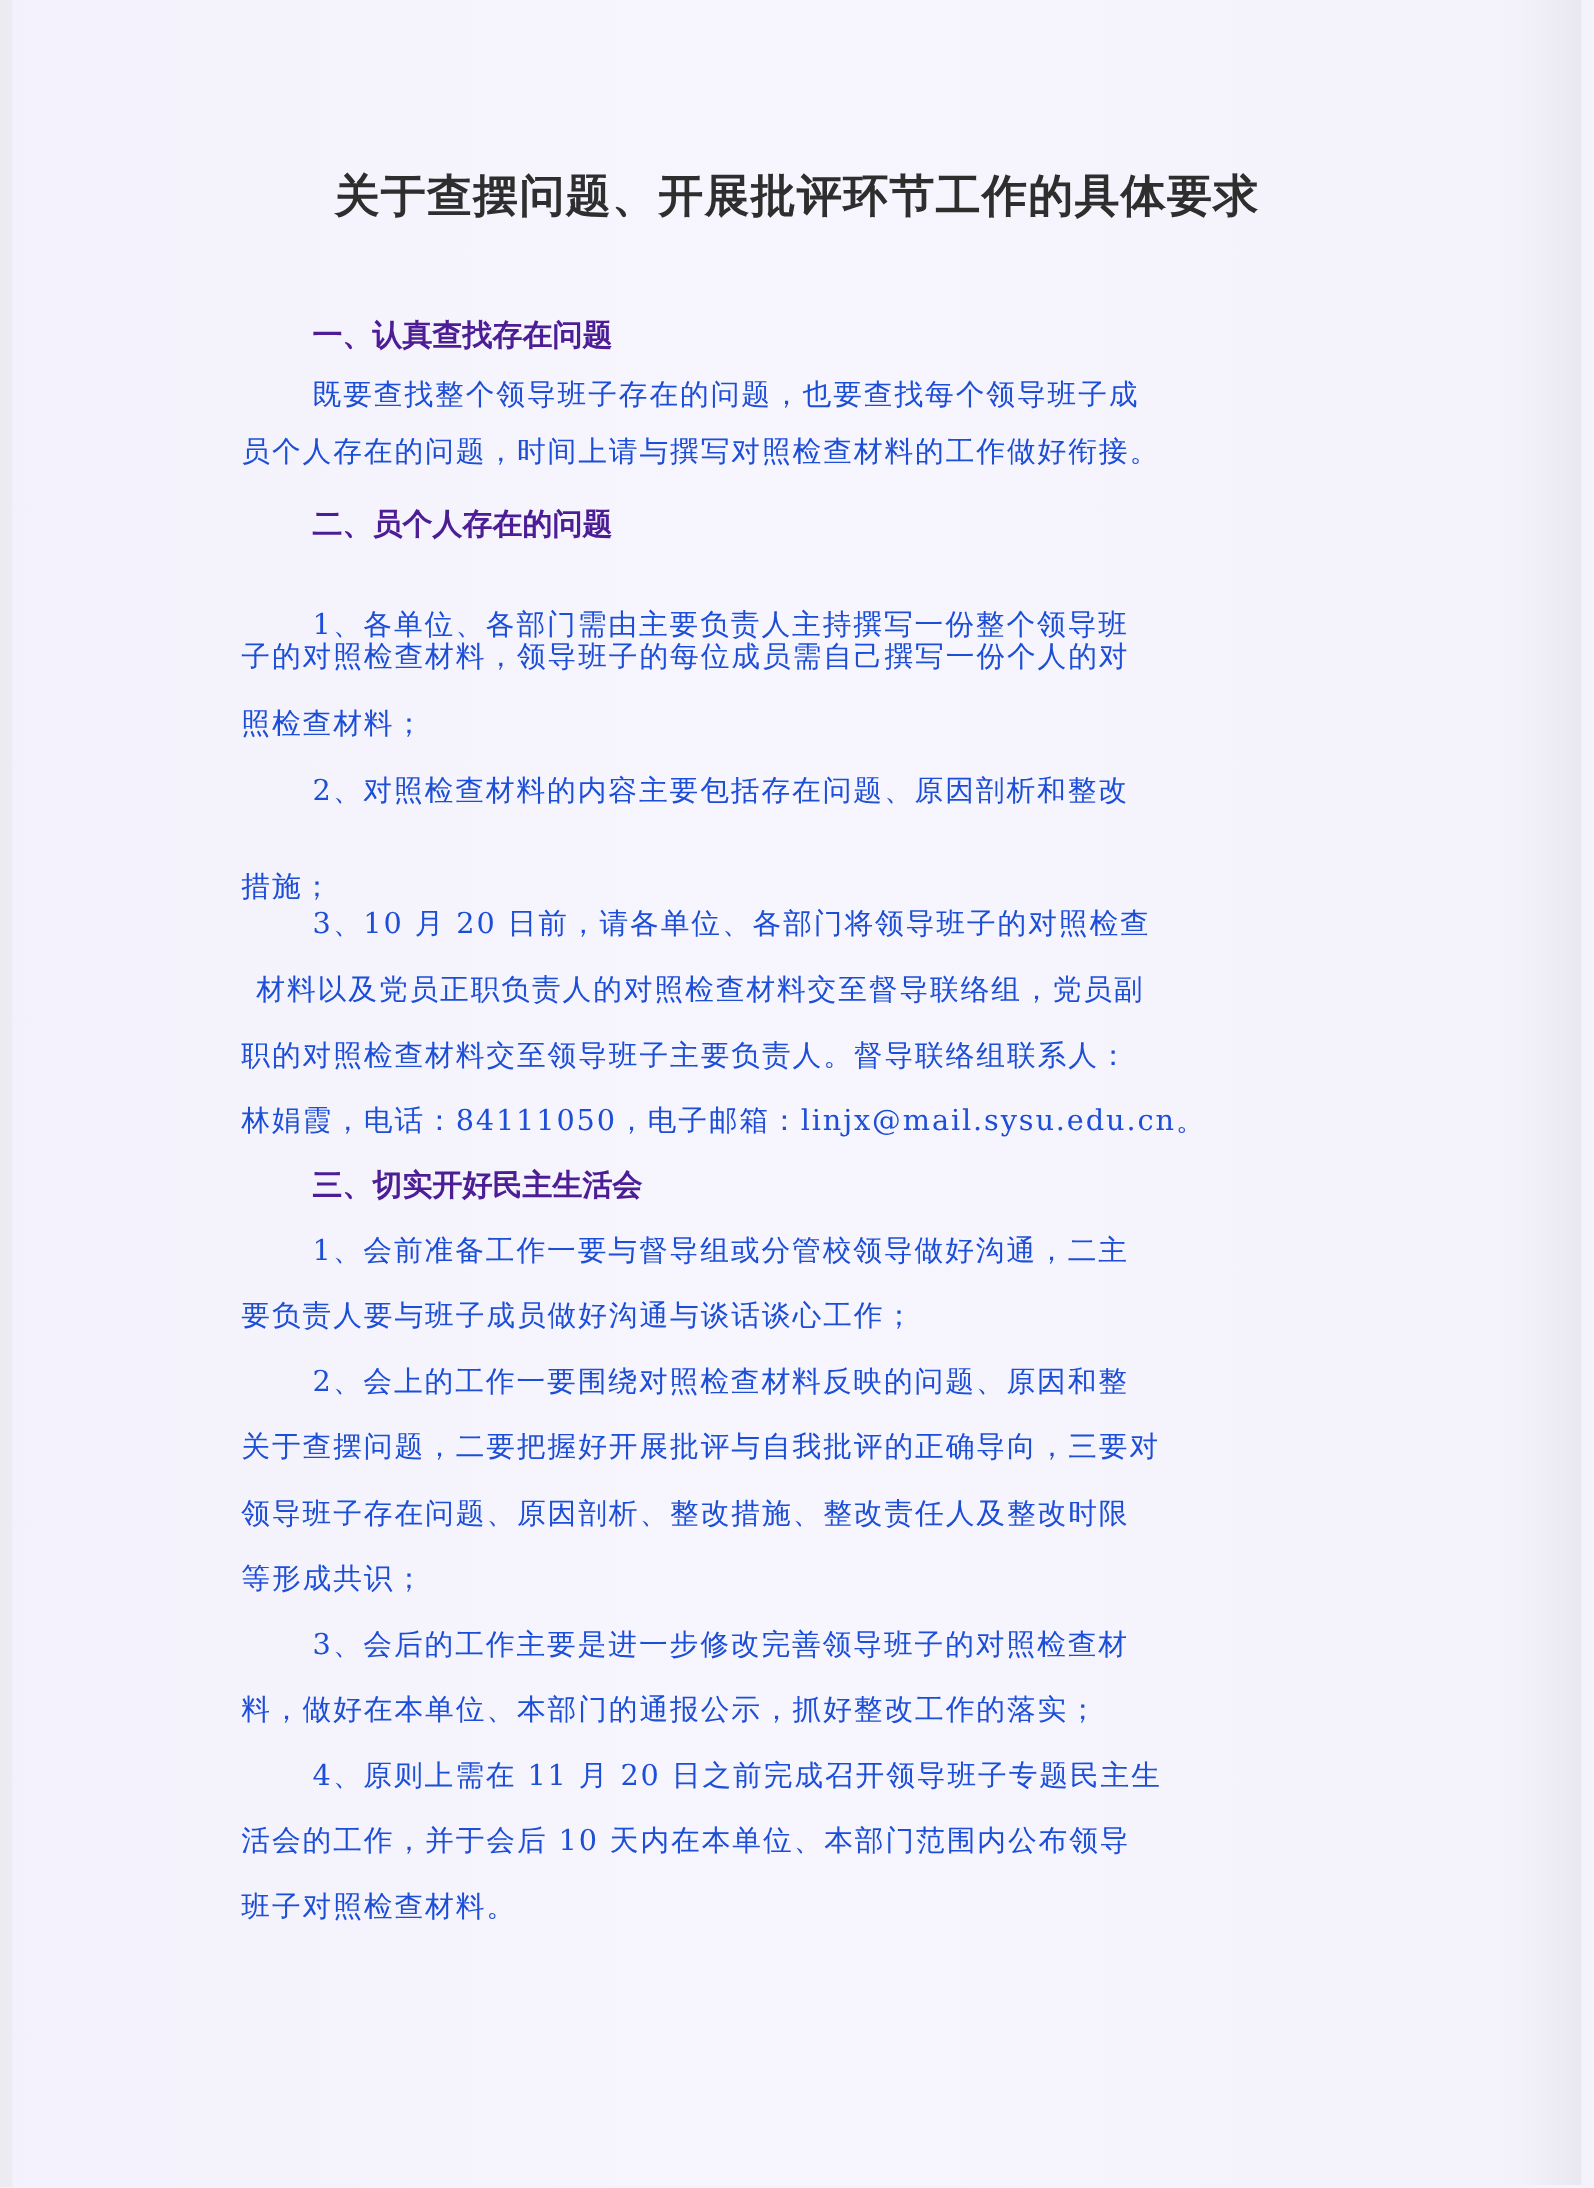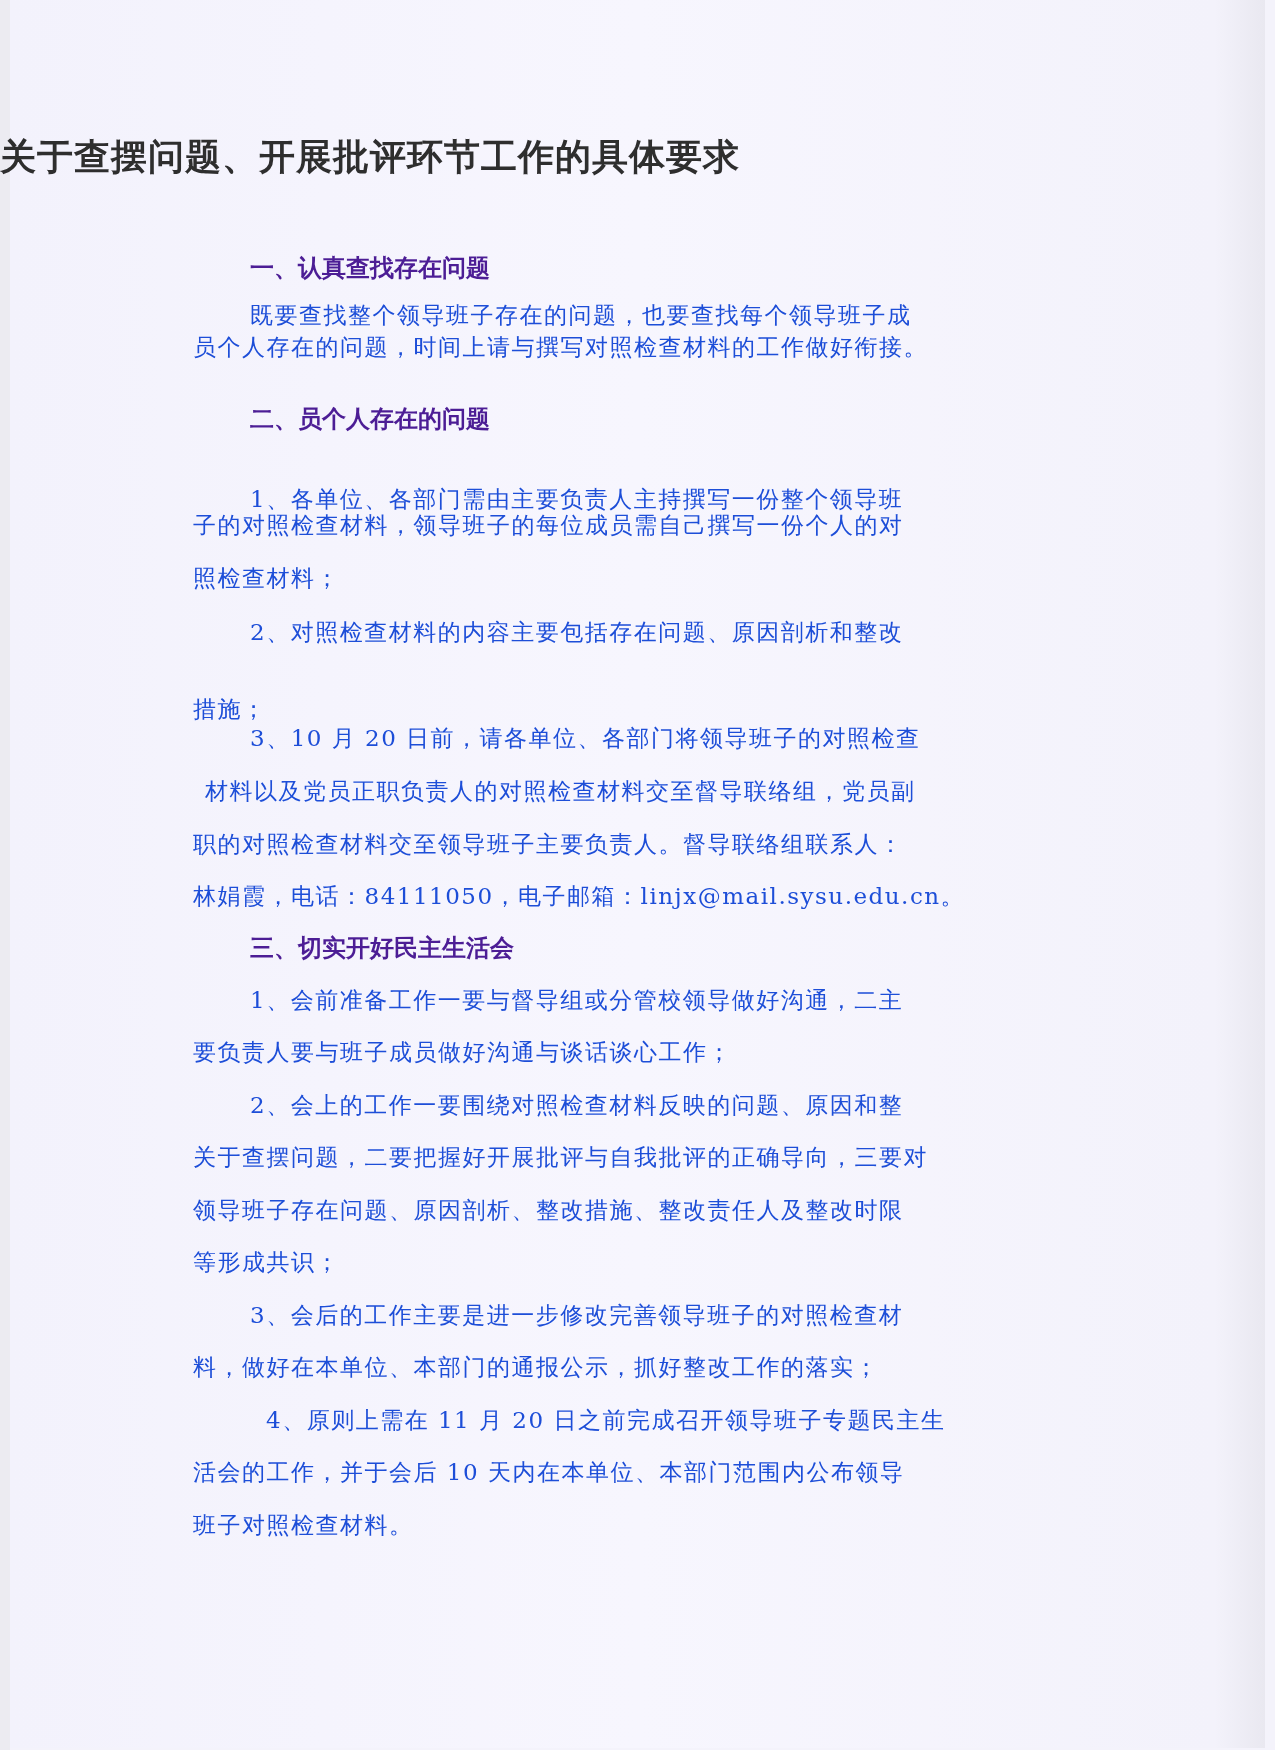--- a/index.html
+++ b/index.html
@@ -9,21 +9,21 @@
     position: relative;
     font-family: "DejaVu Serif", "Liberation Serif", serif;
     color: #3a3a3a;
   }
   .page {
     position: absolute; left: 10px; top: 0; width: 1255px; height: 1748px;
     background: linear-gradient(90deg, #f3f2fc 0%, #f7f6fe 50%, #f3f2fb 96%, #e9e8f0 100%);
   }
   .left-strip { position: absolute; left: 0; top: 0; width: 10px; height: 1750px; background: #ecebf1; }
   .title {
-    position: absolute; top: 133px; left: 0; width: 1275px; 
+    position: absolute; top: 133px; left: 0; width: 1275px; text-align: center;
     font-size: 36px; font-weight: bold; letter-spacing: 1px; color: #2e2e2e;
     font-family: "DejaVu Sans", sans-serif;
   }
   .heading {
     position: absolute; left: 250px; font-size: 24px; font-weight: bold;
     font-family: "DejaVu Sans", sans-serif; color: #4c1d95;
   }
   .line {
     position: absolute; font-size: 23px; white-space: nowrap; color: #1d4ed8;
     letter-spacing: 1.5px;
@@ -34,21 +34,21 @@
 </head>
 <body>
 
 <div class="left-strip"></div>
 <div class="page"></div>
 
 <div class="title">关于查摆问题、开展批评环节工作的具体要求</div>
 
 <div class="heading" style="top:252px;">一、认真查找存在问题</div>
 <div class="line ind" style="top:300px;">既要查找整个领导班子存在的问题，也要查找每个领导班子成</div>
-<div class="line cont" style="top:332px;text-align:center;">员个人存在的问题，时间上请与撰写对照检查材料的工作做好衔接。</div>
+<div class="line cont" style="top:346px;text-align:center;">员个人存在的问题，时间上请与撰写对照检查材料的工作做好衔接。</div>
 
 <div class="heading" style="top:403px;">二、员个人存在的问题</div>
 <div class="line ind" style="top:484px;">1、各单位、各部门需由主要负责人主持撰写一份整个领导班</div>
 <div class="line cont" style="top:510px;">子的对照检查材料，领导班子的每位成员需自己撰写一份个人的对</div>
 <div class="line cont" style="top:563px;">照检查材料；</div>
 <div class="line ind" style="top:589px;margin-top:28px;">2、对照检查材料的内容主要包括存在问题、原因剖析和整改</div>
 <div class="line cont" style="top:670px;margin-top:24px;">措施；</div>
 <div class="line ind" style="top:723px;">3、10 月 20 日前，请各单位、各部门将领导班子的对照检查</div>
 <div class="line cont" style="top:776px;margin-left:12px;">材料以及党员正职负责人的对照检查材料交至督导联络组，党员副</div>
 <div class="line cont" style="top:829px;">职的对照检查材料交至领导班子主要负责人。督导联络组联系人：</div>
@@ -56,15 +56,15 @@
 
 <div class="heading" style="top:932px;">三、切实开好民主生活会</div>
 <div class="line ind" style="top:985px;">1、会前准备工作一要与督导组或分管校领导做好沟通，二主</div>
 <div class="line cont" style="top:1037px;">要负责人要与班子成员做好沟通与谈话谈心工作；</div>
 <div class="line ind" style="top:1090px;">2、会上的工作一要围绕对照检查材料反映的问题、原因和整</div>
 <div class="line cont" style="top:1142px;">关于查摆问题，二要把握好开展批评与自我批评的正确导向，三要对</div>
 <div class="line cont" style="top:1195px;">领导班子存在问题、原因剖析、整改措施、整改责任人及整改时限</div>
 <div class="line cont" style="top:1247px;">等形成共识；</div>
 <div class="line ind" style="top:1300px;">3、会后的工作主要是进一步修改完善领导班子的对照检查材</div>
 <div class="line cont" style="top:1352px;">料，做好在本单位、本部门的通报公示，抓好整改工作的落实；</div>
-<div class="line ind" style="top:1405px;margin-left:16px;">4、原则上需在 11 月 20 日之前完成召开领导班子专题民主生</div>
+<div class="line ind" style="top:1405px;">4、原则上需在 11 月 20 日之前完成召开领导班子专题民主生</div>
 <div class="line cont" style="top:1457px;">活会的工作，并于会后 10 天内在本单位、本部门范围内公布领导</div>
 <div class="line cont" style="top:1510px;">班子对照检查材料。</div>
 
 </body></html>

